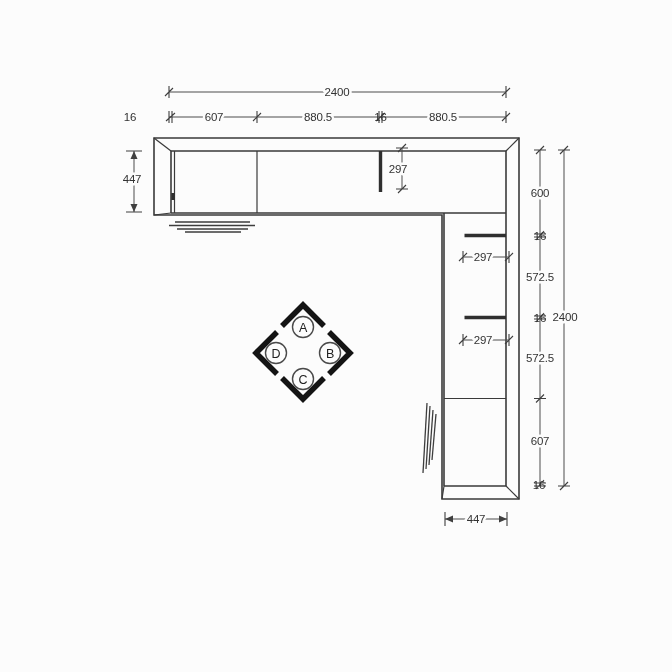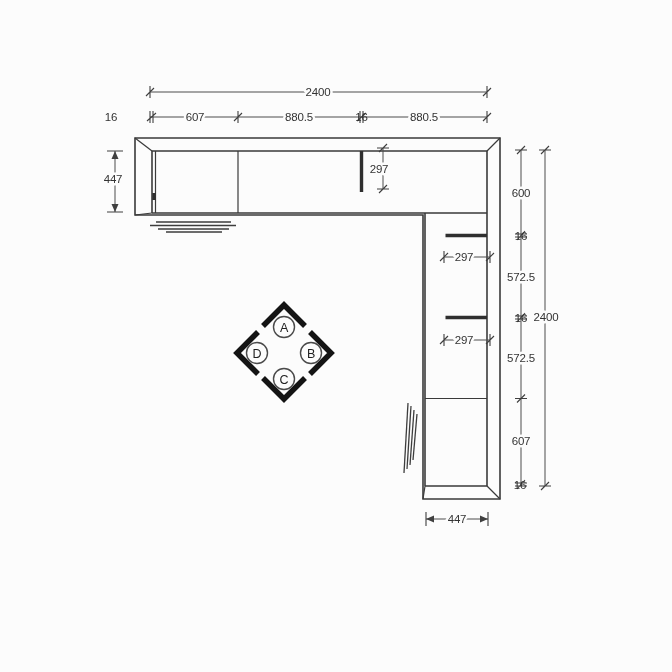--- a/index.html
+++ b/index.html
@@ -8,20 +8,21 @@
     width: 672px;
     height: 672px;
     background: #fcfcfc;
     overflow: hidden;
   }
   .canvas {
     position: relative;
     width: 560px;
     height: 672px;
     font-family: "Liberation Sans", sans-serif;
+    padding-left: 19px;
   }
   svg text {
     font-family: "Liberation Sans", sans-serif;
     font-size: 11.5px;
     fill: #333333;
     letter-spacing: -0.2px;
   }
   svg text.halo {
     paint-order: stroke;
     stroke: #fcfcfc;

